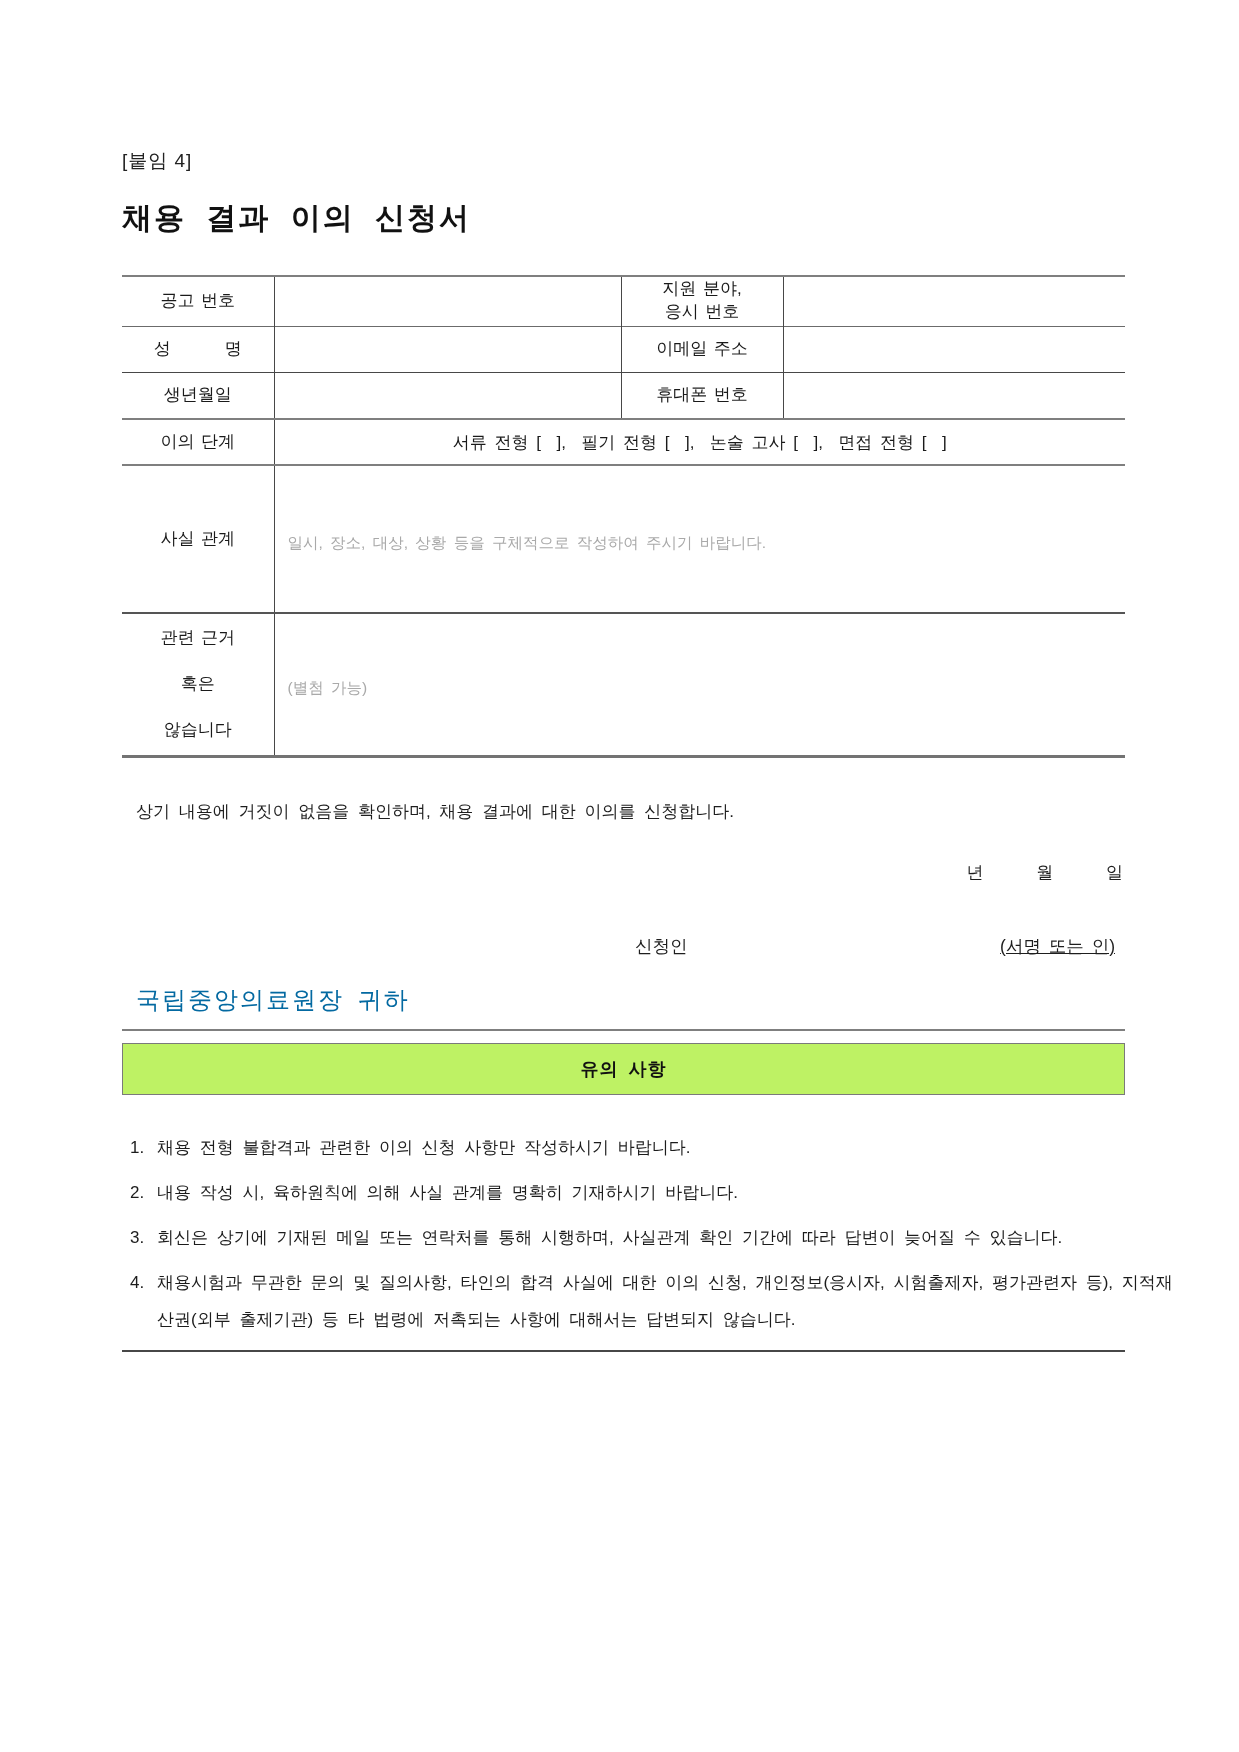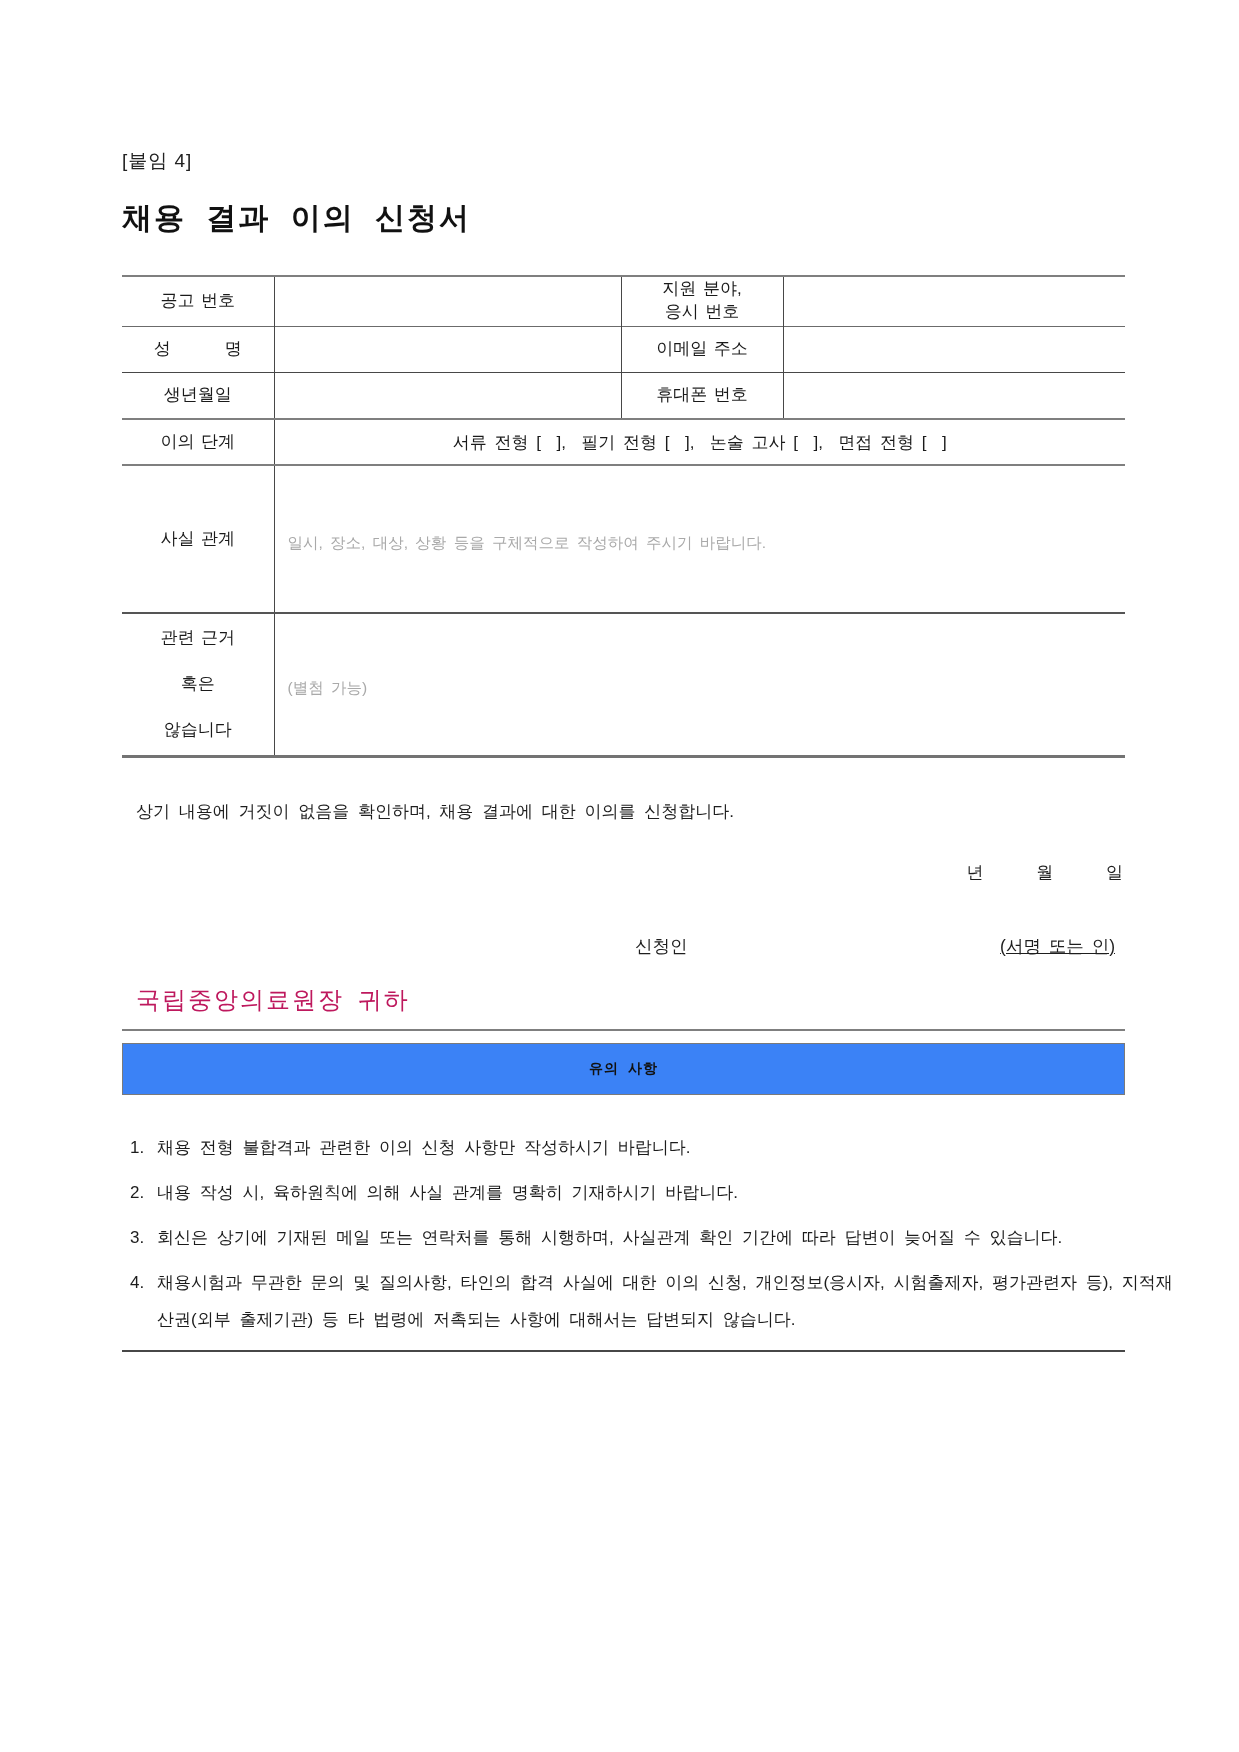--- a/index.html
+++ b/index.html
@@ -89,39 +89,39 @@
   .date-row .gap { margin-left: 48px; }
   .sig-row { margin-top: 50px; position: relative; height: 26px; }
   .applicant { position: absolute; left: 513px; top: 0; font-size: 17.5px; }
   .seal { position: absolute; right: 10px; top: 0; font-size: 17.5px; word-spacing: 3px; text-decoration: underline; }
   .addressee {
     margin-top: 24px;
     padding-left: 14px;
     font-size: 24px;
     letter-spacing: 2px;
     word-spacing: 5px;
-    color: #be185d;
+    color: #0369a1;
   }
 
   
   .sep-line {
     margin-top: 13px;
     border-top: 2px solid #7f7f7f;
     height: 0;
   }
   .notice-bar {
     margin-top: 12px;
     height: 52px;
-    background: #3b82f6;
+    background: #bef264;
     border: 1px solid #7a7a7a;
     box-sizing: border-box;
     display: flex;
     align-items: center;
     justify-content: center;
-    font-size: 14px;
+    font-size: 18px;
     font-weight: bold;
     letter-spacing: 1px;
     word-spacing: 4px;
     color: #111;
   }
   .notice-list { margin-top: 34px; width: 1058px; }
   .notice-item {
     display: flex;
     font-size: 17px;
     line-height: 37px;

